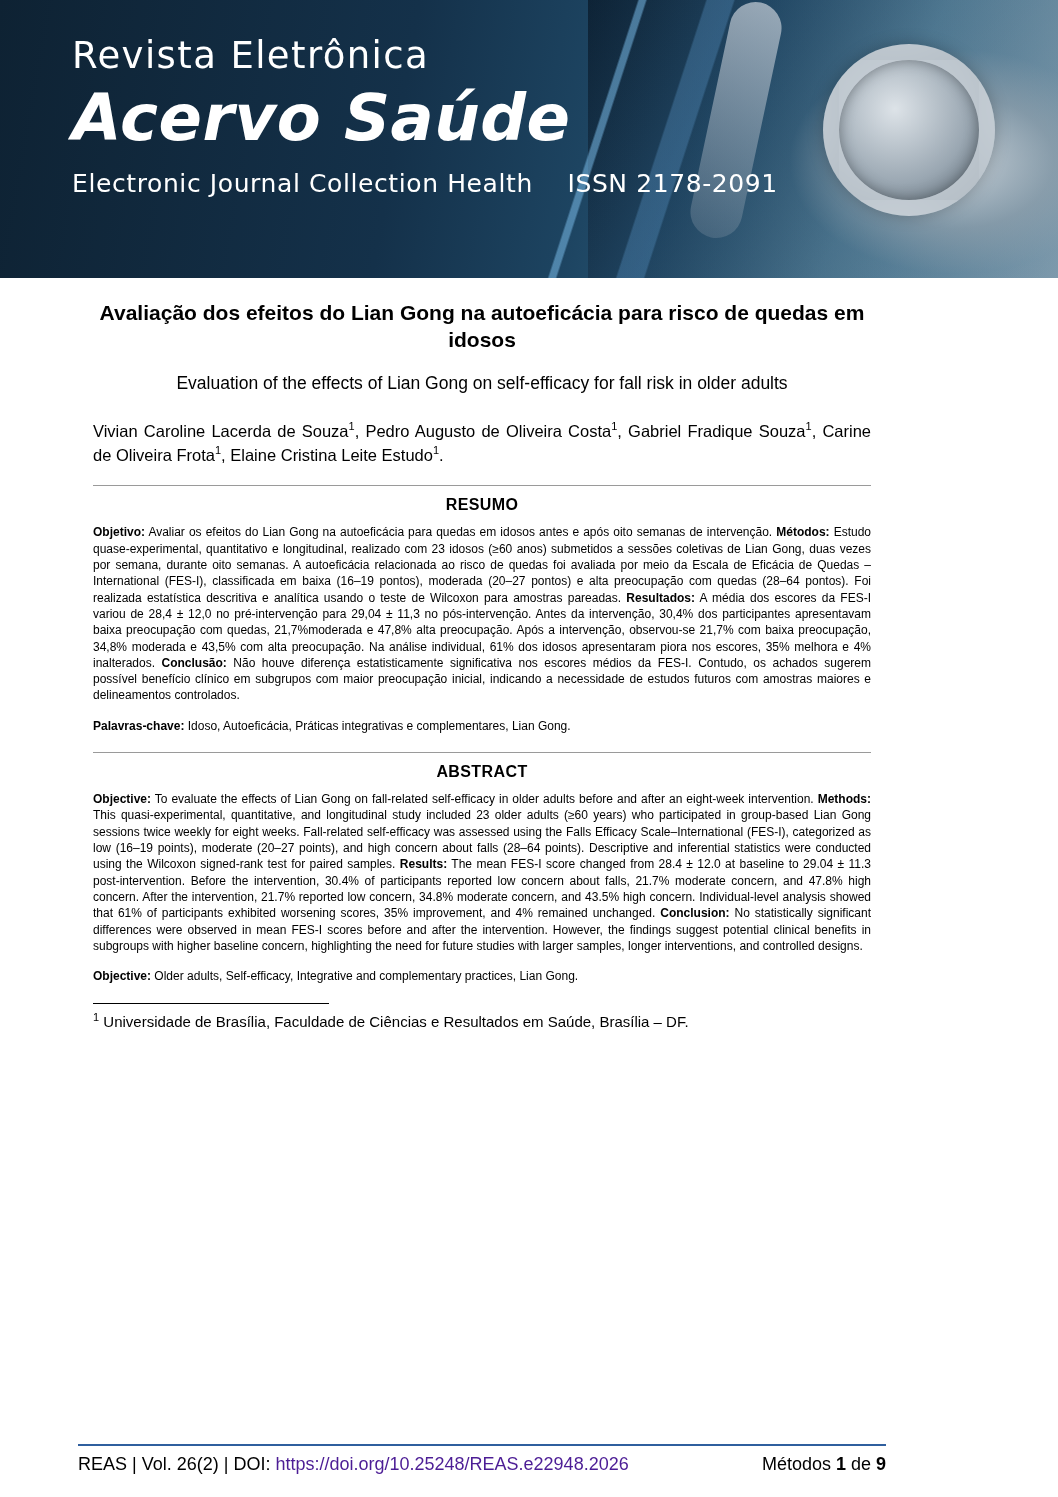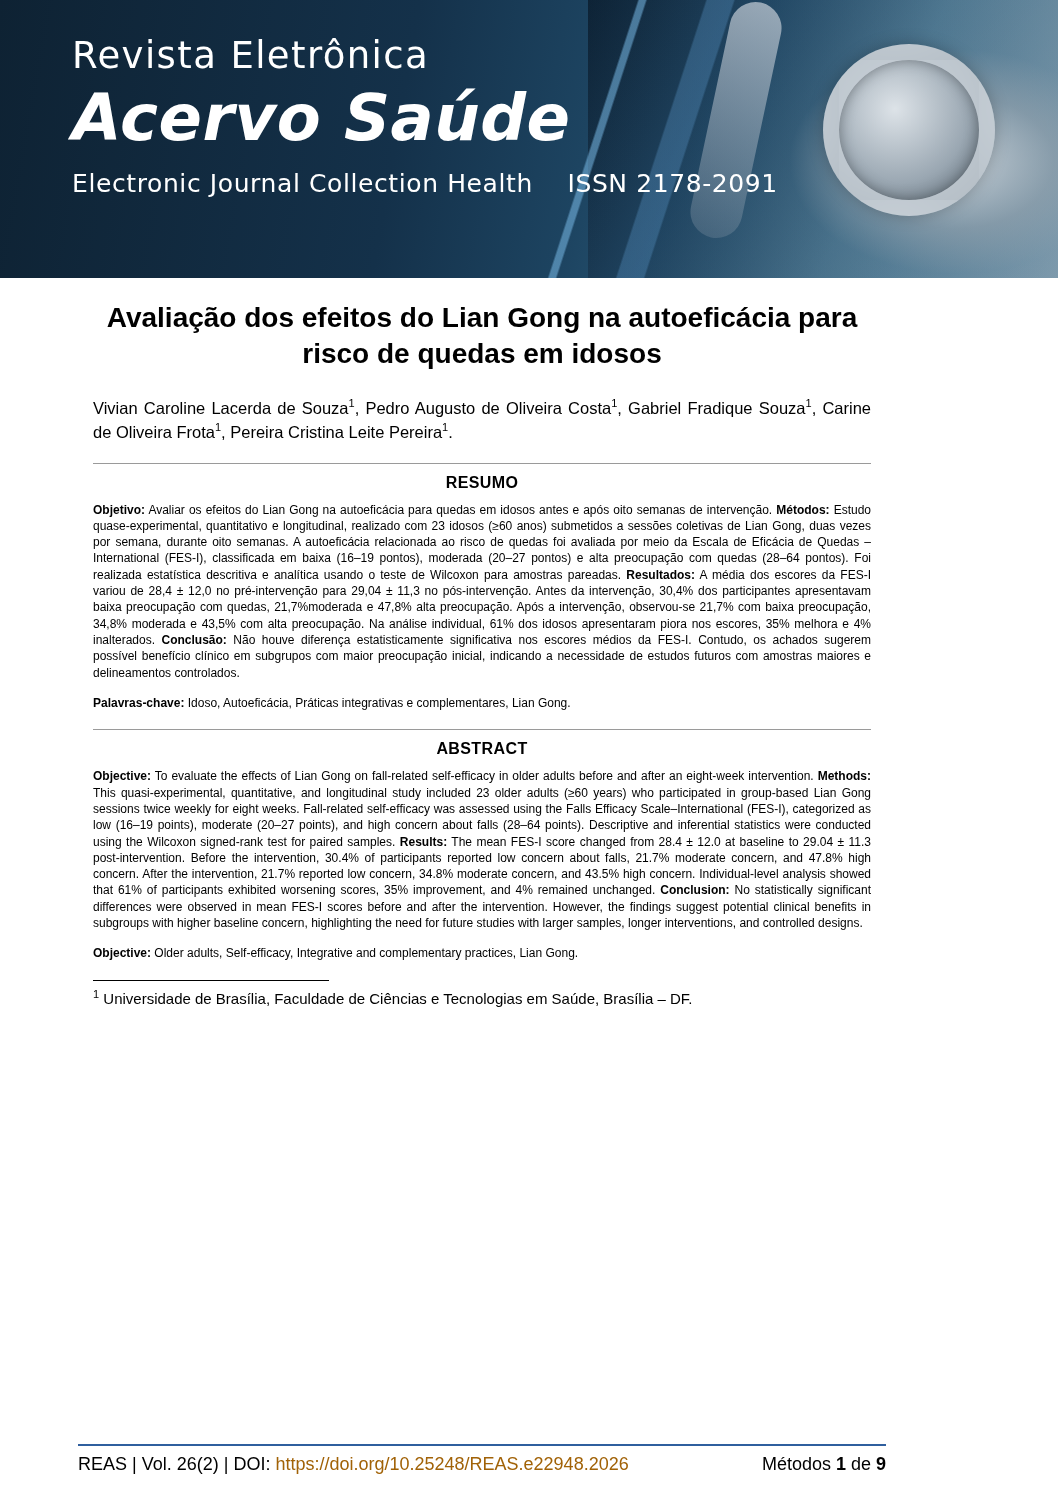--- a/index.html
+++ b/index.html
@@ -97,21 +97,21 @@
   }
   .mast-line3 .issn { margin-left: 26px; }
 
   
   .content {
     padding: 0 93px;
     box-sizing: border-box;
   }
   .title-pt {
     text-align: center;
-    font-size: 28px;
+    font-size: 21px;
     font-weight: bold;
     line-height: 1.28;
     margin: 22px 6px 0 6px;
   }
   .title-en, .title-es {
     text-align: center;
     font-size: 17.5px;
     line-height: 1.3;
     margin-top: 18px;
   }
@@ -179,21 +179,21 @@
     border-top: 2px solid #2f5f9e;
     margin: 0 0 8px 0;
   }
   .footer-row {
     display: flex;
     justify-content: space-between;
     align-items: baseline;
     font-size: 18px;
   }
   .footer a, .doi-link {
-    color: #a16207;
+    color: #4c1d95;
     text-decoration: none;
   }
   .page-num b { font-weight: bold; }
 </style>
 </head>
 <body>
 
 <div class="page">
 
   <div class="masthead">
@@ -205,23 +205,24 @@
       <div class="mast-line3">
         <span>Electronic Journal Collection Health</span>
         <span class="issn">ISSN 2178-2091</span>
       </div>
     </div>
   </div>
 
   <div class="content">
 
     <div class="title-pt">Avaliação dos efeitos do Lian Gong na autoeficácia para risco de quedas em idosos</div>
+    <div class="title-en">Evaluation of the effects of Lian Gong on self-efficacy for fall risk in older adults</div>
 
     <div class="authors">
-      <span>Vivian Caroline Lacerda de Souza</span><sup>1</sup><span>, Pedro Augusto de Oliveira Costa</span><sup>1</sup><span>, Gabriel Fradique Souza</span><sup>1</sup><span>, Carine de Oliveira Frota</span><sup>1</sup><span>, Pereira Cristina Leite Pereira</span><sup>1</sup>.
+      <span>Vivian Caroline Lacerda de Souza</span><sup>1</sup><span>, Pedro Augusto de Oliveira Costa</span><sup>1</sup><span>, Gabriel Fradique Souza</span><sup>1</sup><span>, Carine de Oliveira Frota</span><sup>1</sup><span>, Elaine Cristina Leite Estudo</span><sup>1</sup>.
     </div>
 
     <hr class="rule">
     <div class="sec-head">RESUMO</div>
 
     <p class="para">
       <b>Objetivo:</b><span> Avaliar os efeitos do Lian Gong na autoeficácia para quedas em idosos antes e após oito semanas de intervenção. </span><b>Métodos:</b><span> Estudo quase-experimental, quantitativo e longitudinal, realizado com 23 idosos (≥60 anos) submetidos a sessões coletivas de Lian Gong, duas vezes por semana, durante oito semanas. A autoeficácia relacionada ao risco de quedas foi avaliada por meio da Escala de Eficácia de Quedas – International (FES-I), classificada em baixa (16–19 pontos), moderada (20–27 pontos) e alta preocupação com quedas (28–64 pontos). Foi realizada estatística descritiva e analítica usando o teste de Wilcoxon para amostras pareadas. </span><b>Resultados:</b><span> A média dos escores da FES-I variou de 28,4 ± 12,0 no pré-intervenção para 29,04 ± 11,3 no pós-intervenção. Antes da intervenção, 30,4% dos participantes apresentavam baixa preocupação com quedas, 21,7%moderada e 47,8% alta preocupação. Após a intervenção, observou-se 21,7% com baixa preocupação, 34,8% moderada e 43,5% com alta preocupação. Na análise individual, 61% dos idosos apresentaram piora nos escores, 35% melhora e 4% inalterados. </span><b>Conclusão:</b><span> Não houve diferença estatisticamente significativa nos escores médios da FES-I. Contudo, os achados sugerem possível benefício clínico em subgrupos com maior preocupação inicial, indicando a necessidade de estudos futuros com amostras maiores e delineamentos controlados.</span>
     </p>
 
     <p class="para kw">
@@ -235,21 +236,21 @@
       <b>Objective:</b><span> To evaluate the effects of Lian Gong on fall-related self-efficacy in older adults before and after an eight-week intervention. </span><b>Methods:</b><span> This quasi-experimental, quantitative, and longitudinal study included 23 older adults (≥60 years) who participated in group-based Lian Gong sessions twice weekly for eight weeks. Fall-related self-efficacy was assessed using the Falls Efficacy Scale–International (FES-I), categorized as low (16–19 points), moderate (20–27 points), and high concern about falls (28–64 points). Descriptive and inferential statistics were conducted using the Wilcoxon signed-rank test for paired samples. </span><b>Results:</b><span> The mean FES-I score changed from 28.4 ± 12.0 at baseline to 29.04 ± 11.3 post-intervention. Before the intervention, 30.4% of participants reported low concern about falls, 21.7% moderate concern, and 47.8% high concern. After the intervention, 21.7% reported low concern, 34.8% moderate concern, and 43.5% high concern. Individual-level analysis showed that 61% of participants exhibited worsening scores, 35% improvement, and 4% remained unchanged. </span><b>Conclusion:</b><span> No statistically significant differences were observed in mean FES-I scores before and after the intervention. However, the findings suggest potential clinical benefits in subgroups with higher baseline concern, highlighting the need for future studies with larger samples, longer interventions, and controlled designs.</span>
     </p>
 
     <p class="para kw">
       <b>Objective:</b><span> Older adults, Self-efficacy, Integrative and complementary practices, Lian Gong.</span>
     </p>
 
     <div class="footnote-wrap">
       <hr class="foot-rule">
       <div class="footnote">
-        <sup>1</sup><span> Universidade de Brasília, Faculdade de Ciências e Tecnologias em Saúde, Brasília – DF.</span>
+        <sup>1</sup><span> Universidade de Brasília, Faculdade de Ciências e Resultados em Saúde, Brasília – DF.</span>
       </div>
     </div>
 
 
   </div>
 
   <div class="footer">
     <hr class="footer-rule">
     <div class="footer-row">
       <div>

